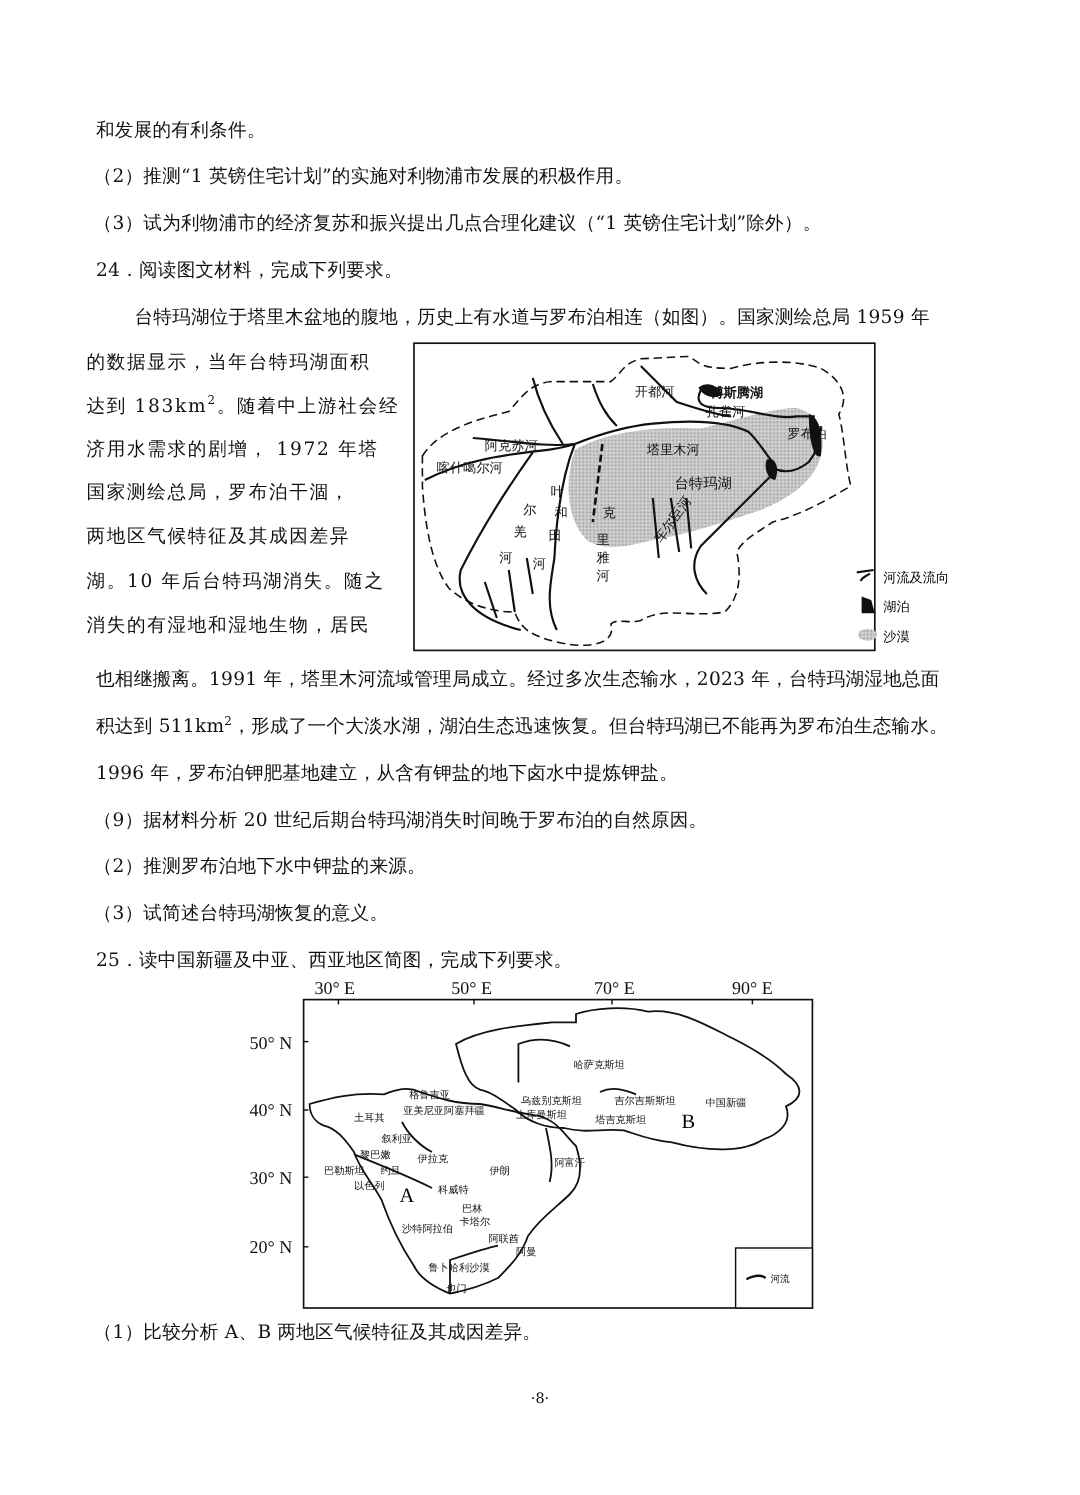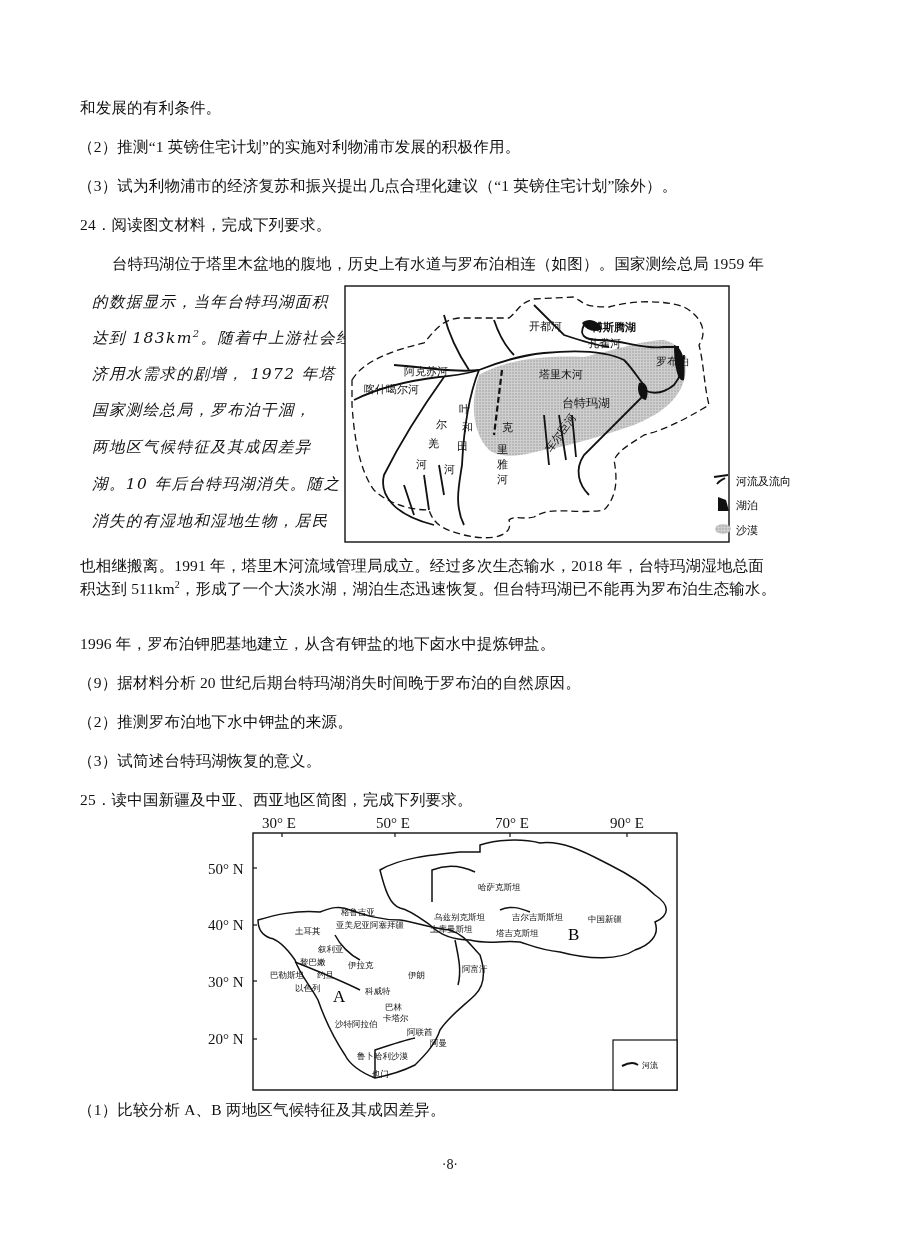--- a/index.html
+++ b/index.html
@@ -1,22 +1,22 @@
 <!DOCTYPE html>
 <html><head>
 <meta charset="utf-8">
 <style>
   html, body { margin: 0; padding: 0; background: #ffffff; }
   body { width: 900px; height: 1246px; position: relative; overflow: hidden;
          font-family: "DejaVu Serif", "Liberation Serif", serif; color: #111; }
-  .line { position: absolute; left: 80px; font-size: 15.5px; white-space: nowrap; letter-spacing: 0.2px; font-family: Liberation Serif, serif; }
+  .line { position: absolute; left: 80px; font-size: 15.5px; white-space: nowrap; letter-spacing: 0.2px; }
   .indent { left: 112px; }
   .sub { left: 78px; }
   sup { font-size: 10px; vertical-align: 6px; line-height: 0; }
-  .narrow { position: absolute; left: 92px; font-size: 15.5px; white-space: nowrap; letter-spacing: 1.4px; font-style: italic; }
+  .narrow { position: absolute; left: 72px; font-size: 15.5px; white-space: nowrap; letter-spacing: 1.4px; }
   .map1 { position: absolute; left: 344px; top: 285px; width: 474px; height: 260px; }
   .map2 { position: absolute; left: 200px; top: 810px; width: 480px; height: 285px; }
   .page-num { position: absolute; left: 0; width: 900px; top: 1158px; text-align: center; font-size: 12px; }
   svg text { font-family: "DejaVu Sans", "Liberation Sans", sans-serif; }
 </style>
 </head>
 <body>
 
 <div class="line" style="top:98px">和发展的有利条件。</div>
 <div class="line sub" style="top:137px">（2）推测“1 英镑住宅计划”的实施对利物浦市发展的积极作用。</div>
@@ -100,22 +100,22 @@
   <g>
     <path d="M370,192 L384,190 M373,199 C376,195 378,195 381,193" stroke="#111" stroke-width="1.8" fill="none"></path>
     <text x="392" y="200" font-size="11">河流及流向</text>
     <path d="M374,212 L382,215 L385,226 L374,226 Z" fill="#111"></path>
     <text x="392" y="224" font-size="11">湖泊</text>
     <ellipse cx="379" cy="244" rx="8" ry="5" fill="url(#dots)"></ellipse>
     <text x="392" y="249" font-size="11">沙漠</text>
   </g>
 </svg>
 
-<div class="line" style="top:556px">也相继搬离。1991 年，塔里木河流域管理局成立。经过多次生态输水，2018 年，台特玛湖湿地总面</div>
-<div class="line" style="top:579px"><span>积达到 511km</span><sup>2</sup><span>，形成了一个大淡水湖，湖泊生态迅速恢复。但台特玛湖已不能再为罗布泊生态输水。</span></div>
+<div class="line" style="top:556px">也相继搬离。1991 年，塔里木河流域管理局成立。经过多次生态输水，2023 年，台特玛湖湿地总面</div>
+<div class="line" style="top:595px"><span>积达到 511km</span><sup>2</sup><span>，形成了一个大淡水湖，湖泊生态迅速恢复。但台特玛湖已不能再为罗布泊生态输水。</span></div>
 <div class="line" style="top:634px">1996 年，罗布泊钾肥基地建立，从含有钾盐的地下卤水中提炼钾盐。</div>
 
 <div class="line sub" style="top:673px">（9）据材料分析 20 世纪后期台特玛湖消失时间晚于罗布泊的自然原因。</div>
 <div class="line sub" style="top:712px">（2）推测罗布泊地下水中钾盐的来源。</div>
 <div class="line sub" style="top:751px">（3）试简述台特玛湖恢复的意义。</div>
 
 <div class="line" style="top:790px">25．读中国新疆及中亚、西亚地区简图，完成下列要求。</div>
 
 <svg class="map2" viewBox="0 0 480 285">
   <rect x="53" y="23" width="424" height="257" fill="#fff" stroke="#111" stroke-width="1.4"></rect>

